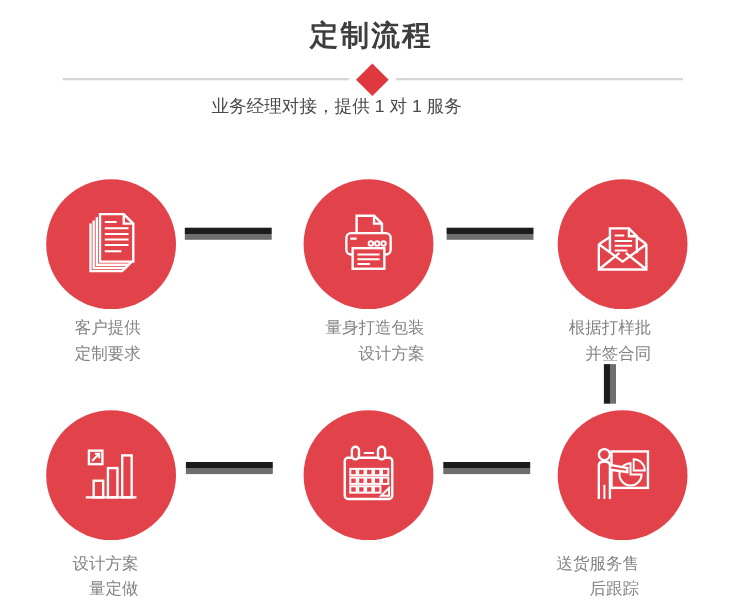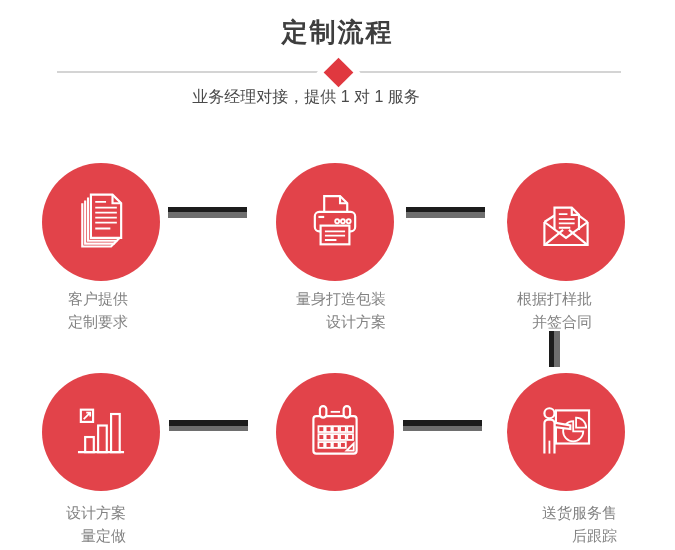--- a/index.html
+++ b/index.html
@@ -32,21 +32,21 @@
   }
   .circle svg{width:72px;height:72px;display:block;}
   .c1{left:42px;top:163px;}  .c2{left:276px;top:163px;} .c3{left:507px;top:163px;}
   .c4{left:42px;top:373px;}  .c5{left:276px;top:373px;} .c6{left:507px;top:373px;}
   
   .step-label{
     position:absolute;font-size:15px;line-height:23px;color:#838383;
     white-space:pre-line;text-align:right;
   }
   .l1{left:68px;top:287px;}  .l2{left:296px;top:287px;} .l3{left:517px;top:287px;}
-  .l4{left:66px;top:501px;}  .l5{left:285px;top:501px;} .l6{left:542px;top:501px;}
+  .l4{left:66px;top:501px;}  .l5{left:285px;top:501px;} .l6{left:506px;top:501px;}
   
   .conn-h{
     position:absolute;width:79px;height:11px;
     background:linear-gradient(to bottom,#1c1c1c 0 50%,#6e6e6e 50% 100%);
   }
   .h1{left:168px;top:207px;} .h2{left:406px;top:207px;}
   .h3{left:169px;top:420px;} .h4{left:403px;top:420px;}
   .conn-v{
     position:absolute;width:11px;height:36px;left:549px;top:331px;
     background:linear-gradient(to right,#1c1c1c 0 50%,#6e6e6e 50% 100%);

